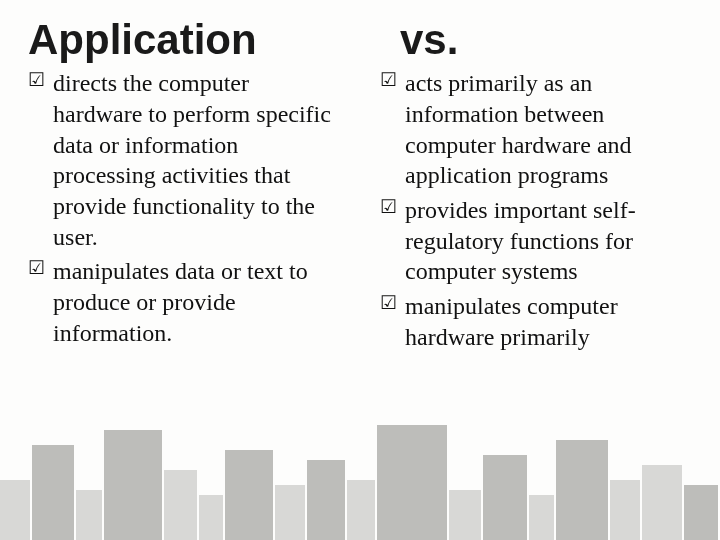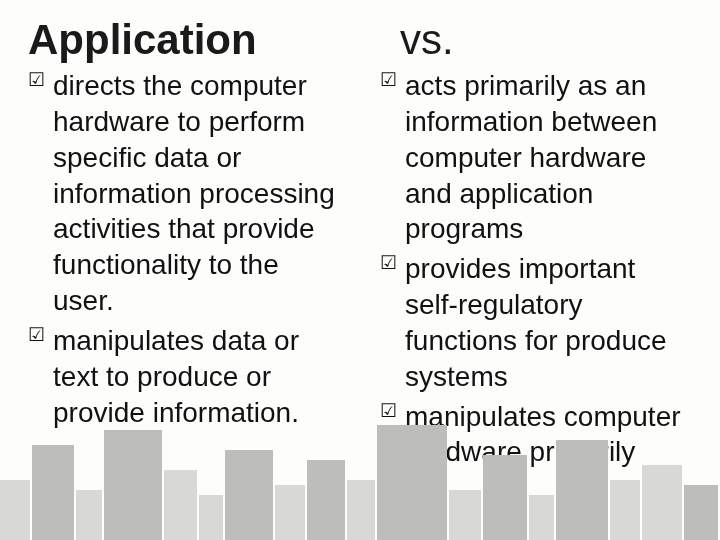--- a/index.html
+++ b/index.html
@@ -26,21 +26,21 @@
     flex: 1;
   }
   .title-left {
     font-size: 42px;
     font-weight: bold;
     color: #1a1a1a;
     line-height: 1.05;
   }
   .title-right {
     font-size: 42px;
-    font-weight: normal;
+    font-weight: bold;
     color: #1a1a1a;
     line-height: 1.05;
   }
   .columns {
     display: flex;
     gap: 40px;
     margin-top: 6px;
   }
   .col {
     flex: 1;
@@ -52,23 +52,24 @@
   }
   .check {
     font-family: "Arial Unicode MS","Segoe UI Symbol",sans-serif;
     font-size: 19px;
     line-height: 1.3;
     margin-right: 8px;
     flex-shrink: 0;
     color: #111;
   }
   .bullet-text {
-    font-size: 28px;
+    font-size: 24px;
     line-height: 1.28;
     color: #111;
+    font-family: Liberation Serif, serif;
   }
   
   .skyline {
     position: absolute;
     left: 0;
     right: 0;
     bottom: 0;
     height: 130px;
     display: flex;
     align-items: flex-end;
@@ -106,21 +107,21 @@
         <span class="bullet-text">manipulates data or text to produce or provide information.</span>
       </div>
     </div>
     <div class="col">
       <div class="bullet">
         <span class="check">☑</span>
         <span class="bullet-text">acts primarily as an information between computer hardware and application programs</span>
       </div>
       <div class="bullet">
         <span class="check">☑</span>
-        <span class="bullet-text">provides important self-regulatory functions for produce systems</span>
+        <span class="bullet-text">provides important self-regulatory functions for computer systems</span>
       </div>
       <div class="bullet">
         <span class="check">☑</span>
         <span class="bullet-text">manipulates computer hardware primarily</span>
       </div>
     </div>
   </div>
 
   <div class="skyline">
     <div class="bld" style="width:30px;height:60px;"></div>

